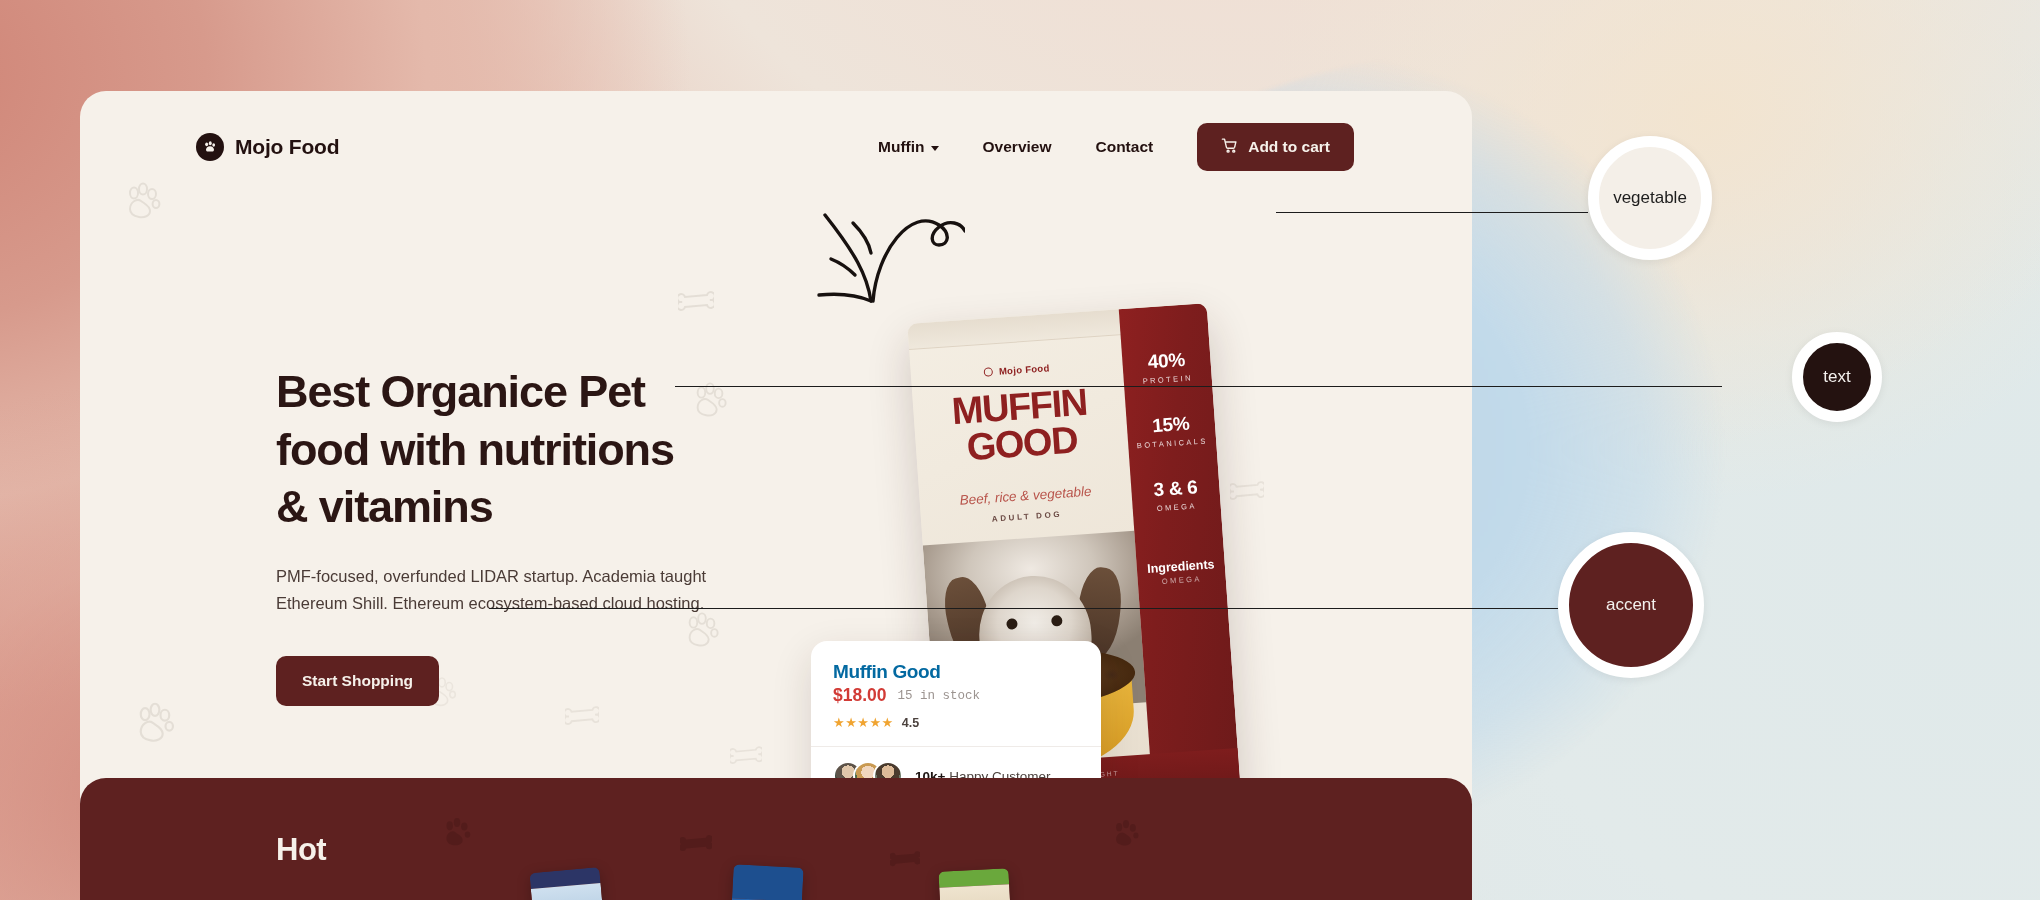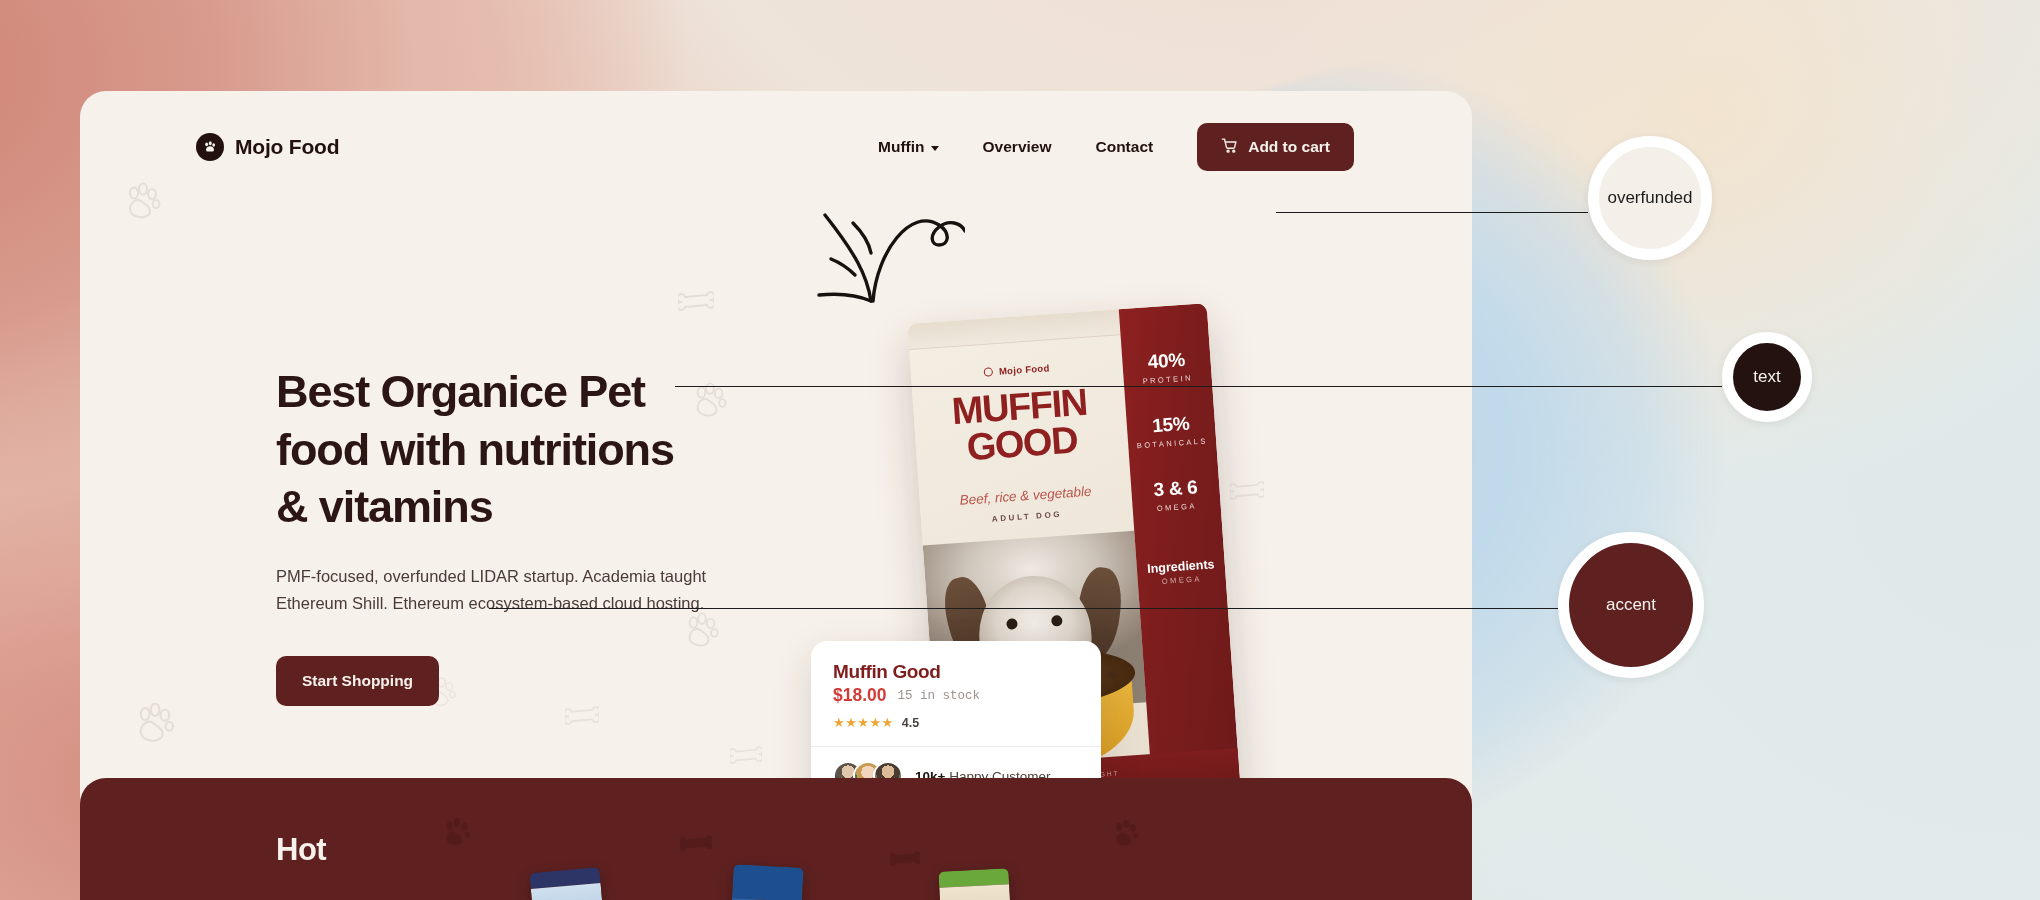--- a/index.html
+++ b/index.html
@@ -194,21 +194,21 @@
 
   
   #product-card {
     position: absolute; left: 731px; top: 550px;
     width: 290px; background: #fff;
     border-radius: 16px;
     box-shadow: 0 14px 40px rgba(50,25,20,.14);
     overflow: hidden;
   }
   #pc-body { padding: 20px 22px 16px; }
-  #pc-title { font-size: 19px; font-weight: 800; color: #7f1d1d; letter-spacing: -.4px; }
+  #pc-title { font-size: 19px; font-weight: 800; color: #0369a1; letter-spacing: -.4px; }
   #pc-pricerow { display:flex; align-items: center; gap: 11px; margin-top: 2px; }
   #pc-price { font-size: 17.5px; font-weight: 700; color: #d23b36; }
   #pc-stock { font-size: 12.5px; color: #9b938f; font-family: Liberation Mono, monospace; }
   #pc-ratingrow { display:flex; align-items:center; gap: 8px; margin-top: 9px; }
   #pc-stars { display:flex; gap: 2.5px; color:#f0a431; font-size: 13px; letter-spacing:.5px; }
   #pc-score { font-size: 12.5px; color:#4c423e; font-weight: 600; }
   #pc-foot { border-top: 1px solid #efebe8; padding: 14px 22px 17px; display:flex; align-items:center; gap: 12px; }
   #pc-avatars { display:flex; }
   .avatar { width: 30px; height: 30px; border-radius:50%; border: 2.5px solid #fff; margin-left:-10px; background-size: cover; }
   .avatar:first-child { margin-left: 0; }
@@ -237,21 +237,21 @@
   
   .ann-line { position: absolute; height: 0; border-top: 1.4px solid #1c1c1c; }
   .ann-circle {
     position:absolute; border-radius: 50%;
     border: 11px solid #ffffff;
     display:flex; align-items:center; justify-content:center;
     font-size: 17px;
     box-shadow: 0 2px 10px rgba(0,0,0,.07);
   }
   #ann-bg-circle { left: 1588px; top: 136px; width: 124px; height: 124px; background: #f4efe8; color:#1d1d1d; }
-  #ann-text-circle { left: 1722px; top: 332px; width: 90px; height: 90px; background: #241210; color:#f4f1ee; }
+  #ann-text-circle { left: 1792px; top: 332px; width: 90px; height: 90px; background: #241210; color:#f4f1ee; }
   #ann-accent-circle { left: 1558px; top: 532px; width: 146px; height: 146px; background: #5e2120; color:#f4f1ee;align-items:center; }
   #ann-bg-line { left: 1276px; top: 212px; width: 312px; }
   #ann-text-line { left: 675px; top: 386px; width: 1047px; }
   #ann-accent-line { left: 489px; top: 608px; width: 1069px; }
 </style>
 </head>
 <body>
 
 <div id="canvas">
   <div class="bg-base"></div>
@@ -531,20 +531,20 @@
       <div class="t-bot" style="background:linear-gradient(#efe4cf,#ddceb2);"></div>
     </div>
   </div>
 </div>
 
 <div id="ann-bg-line" class="ann-line"></div>
 <div id="ann-text-line" class="ann-line"></div>
 <div id="ann-accent-line" class="ann-line"></div>
 
 <div id="ann-bg-circle" class="ann-circle">
-  <span>overfunded</span>
+  <span>vegetable</span>
 </div>
 <div id="ann-text-circle" class="ann-circle">
   <span>text</span>
 </div>
 <div id="ann-accent-circle" class="ann-circle">
   <span>accent</span>
 </div>
 
 </body></html>

